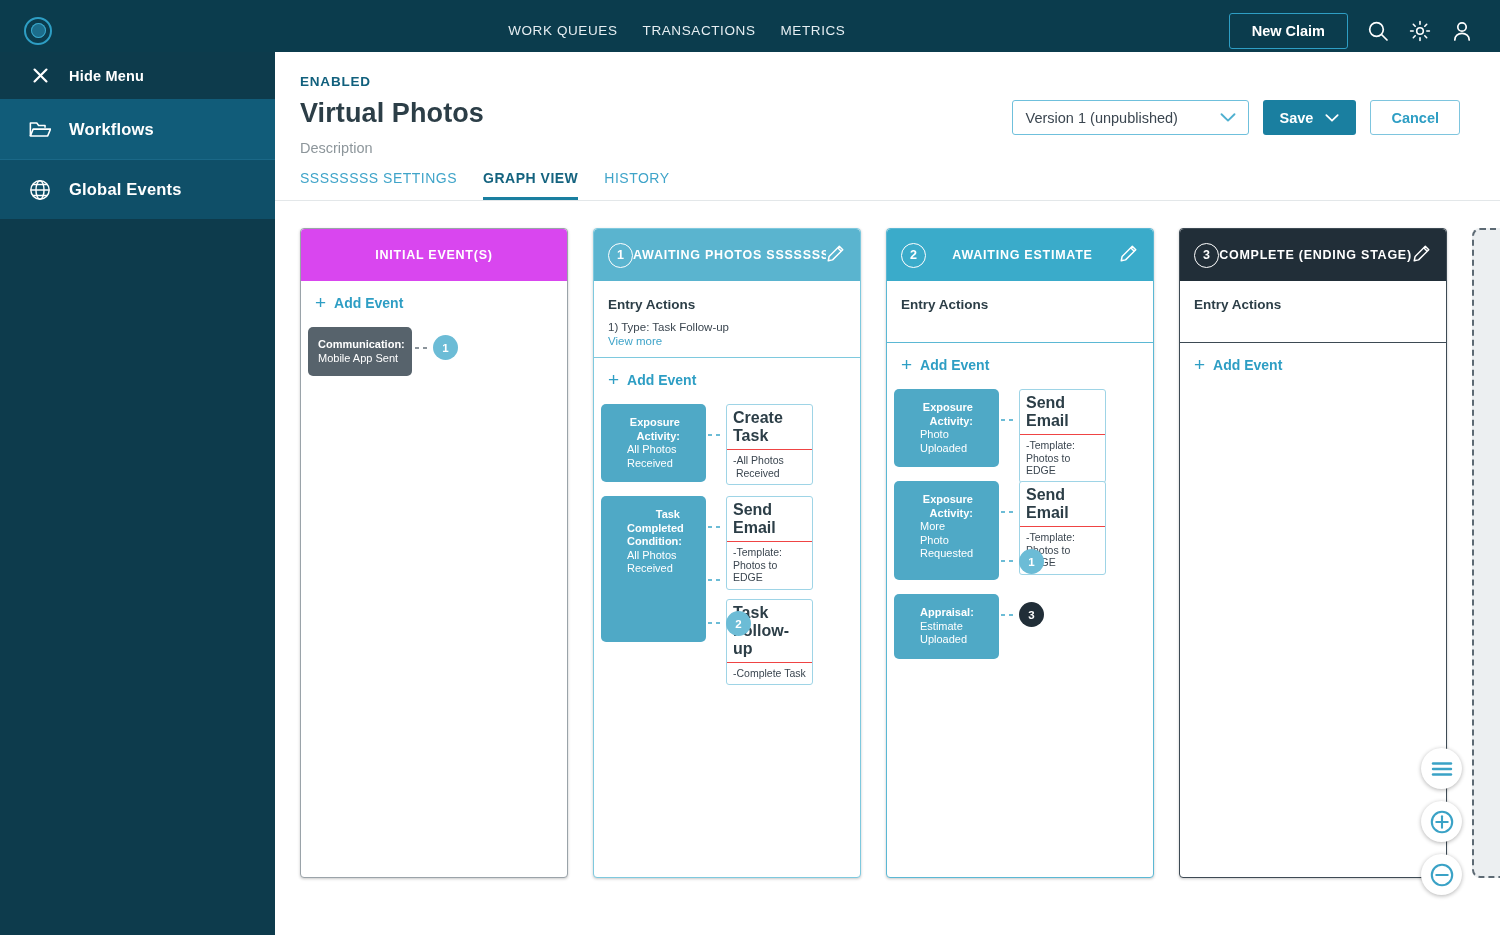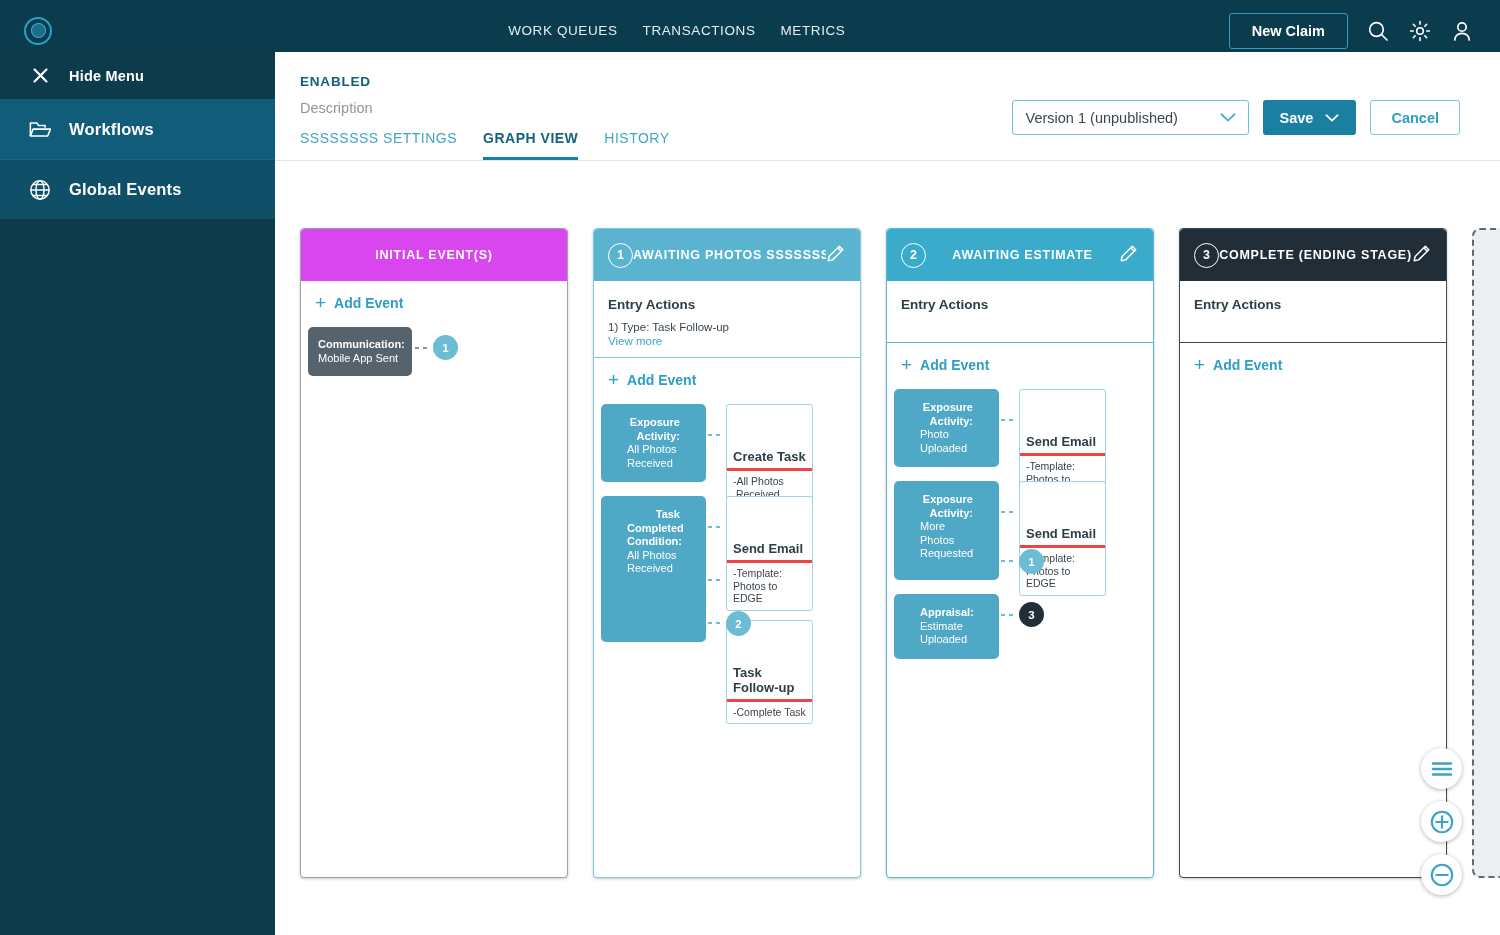--- a/index.html
+++ b/index.html
@@ -187,22 +187,22 @@
   }
   .ev-node b { font-weight: bold; display: block; text-align: right; }
   .ev-node.dark { background: #57636c; width: 104px; padding: 11px 10px; }
 
   .subcards { position: absolute; left: 125px; top: 0; }
   .subcard {
     width: 87px; border: 1px solid #9ed4e6; border-radius: 3px;
     background: #ffffff; margin-bottom: 9px;
   }
   .subcard-h {
-    font-size: 13px; font-weight: bold; color: #2c3e47;
-    padding: 4px 5px 4px 6px; border-bottom: 3px solid #ef4444; margin-top: 40px;
+    font-size: 16px; font-weight: bold; color: #2c3e47;
+    padding: 4px 5px 4px 6px; border-bottom: 1px solid #ef4444;
   }
   .subcard-b {
     font-size: 10.5px; color: #3b4650; padding: 4px 5px 5px 6px;
     line-height: 12.5px;
   }
 
   .badge {
     width: 25px; height: 25px; border-radius: 50%;
     display: flex; align-items: center; justify-content: center;
     color: #ffffff; font-size: 11.5px; font-weight: bold;
@@ -298,20 +298,21 @@
       </svg>
     </span>
     <span class="side-label">Global Events</span>
   </div>
 </div>
 
 <div id="content">
 
   <div id="page-header">
     <div id="status-label">ENABLED</div>
+    <div id="page-title">Virtual Photos</div>
     <div id="description">Description</div>
   </div>
 
   <div id="header-actions">
     <div id="version-select">
       <span>Version 1 (unpublished)</span>
       <svg width="16" height="11" viewBox="0 0 16 11" fill="none" stroke="#4fb0d0" stroke-width="1.9" stroke-linecap="round" stroke-linejoin="round">
           <path d="M1.5 2.2L8 8.6l6.5-6.4"></path>
         </svg>
     </div>
@@ -422,21 +423,21 @@
                 <div class="ev-node" style="min-height: 64px;"><b>Exposure Activity:</b><span>Photo Uploaded</span></div>
                 <div class="subcards">
                   <div class="subcard">
                     <div class="subcard-h">Send Email</div>
                     <div class="subcard-b">-Template:<br>Photos to EDGE</div>
                   </div>
                 </div>
                 <div class="dots" style="left: 107px; top: 30px;"></div>
               </div>
               <div class="ev-row">
-                <div class="ev-node" style="min-height: 99px;"><b>Exposure Activity:</b><span>More Photos Requested</span></div>
+                <div class="ev-node" style="min-height: 99px;"><b>Exposure Activity:</b><span>More Photo Requested</span></div>
                 <div class="subcards">
                   <div class="subcard">
                     <div class="subcard-h">Send Email</div>
                     <div class="subcard-b">-Template:<br>Photos to EDGE</div>
                   </div>
                 </div>
                 <div class="badge" style="left: 125px; bottom: 6px;">1</div>
                 <div class="dots" style="left: 107px; bottom: 18px;"></div>
                 <div class="dots" style="left: 107px; top: 30px;"></div>
               </div>

